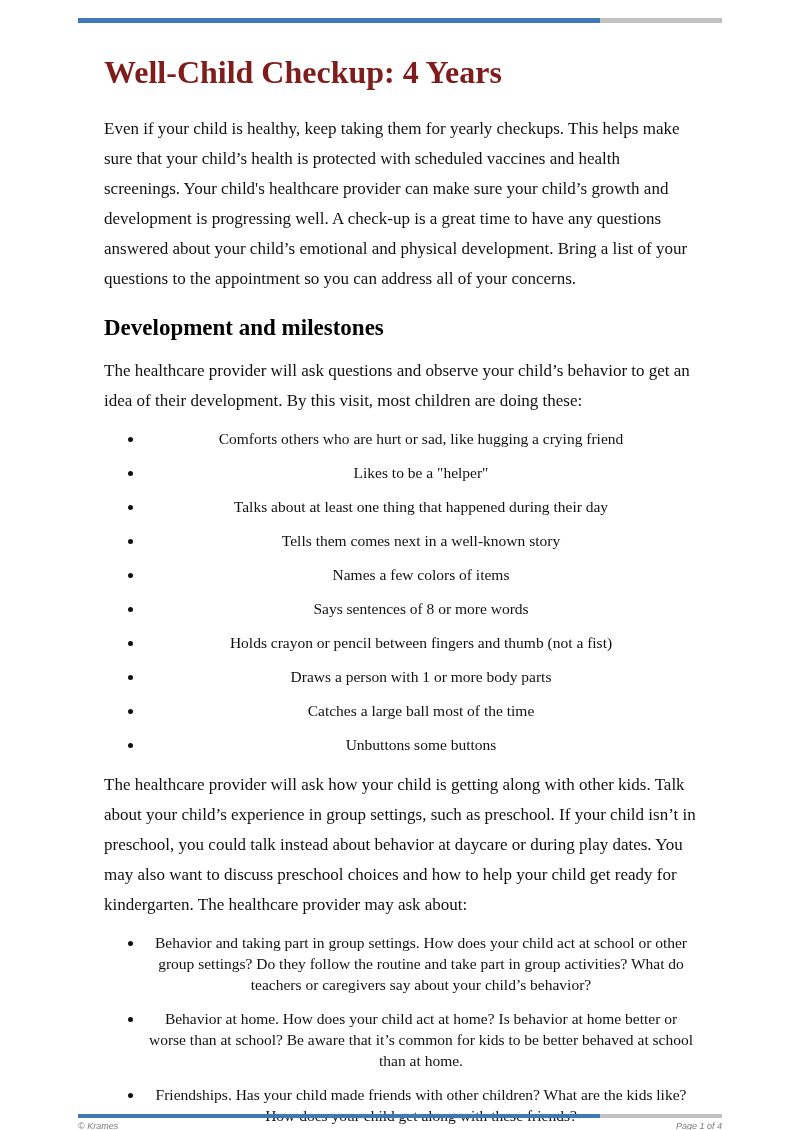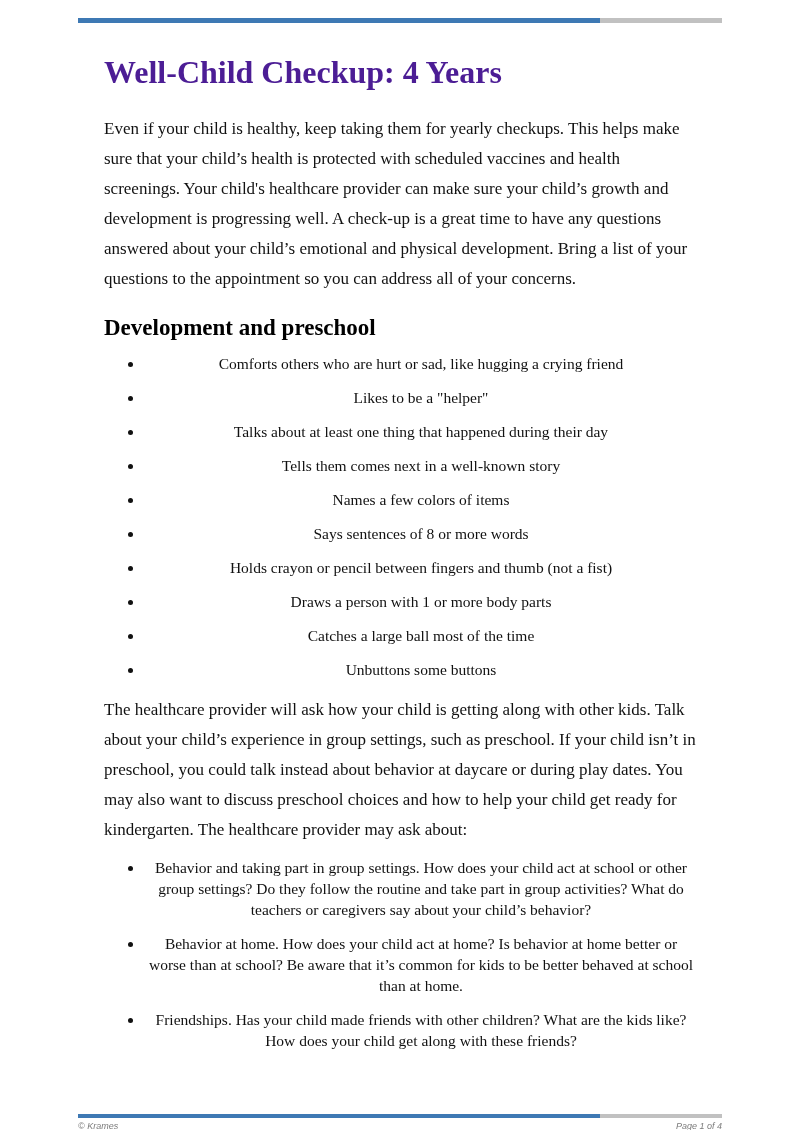--- a/index.html
+++ b/index.html
@@ -29,21 +29,21 @@
   .top-bar { margin-top: 18px; }
 
   .content {
     padding: 0 26px;
   }
   h1.doc-title {
     margin-top: 31px;
     font-size: 32px;
     line-height: 36px;
     font-weight: bold;
-    color: #4c1d95;
+    color: #7f1d1d;
   }
   p.body-text {
     margin-top: 15px;
     font-size: 17px;
     line-height: 30px;
   }
   p.intro-first { margin-top: 24px; }
   h2.section-heading {
     margin-top: 21px;
     font-size: 23px;
@@ -94,21 +94,22 @@
     <div class="seg-blue"></div>
     <div class="seg-gray"></div>
   </div>
 
   <div class="content">
 
     <h1 class="doc-title">Well-Child Checkup: 4 Years</h1>
 
     <p class="body-text intro-first">Even if your child is healthy, keep taking them for yearly checkups. This helps make sure that your child’s health is protected with scheduled vaccines and health screenings. Your child's healthcare provider can make sure your child’s growth and development is progressing well. A check-up is a great time to have any questions answered about your child’s emotional and physical development. Bring a list of your questions to the appointment so you can address all of your concerns.</p>
 
-    <h2 class="section-heading">Development and preschool</h2>
+    <h2 class="section-heading">Development and milestones</h2>
+    <p class="body-text">The healthcare provider will ask questions and observe your child’s behavior to get an idea of their development. By this visit, most children are doing these:</p>
 
     <ul class="bullet-list">
       <li>Comforts others who are hurt or sad, like hugging a crying friend</li>
       <li>Likes to be a "helper"</li>
       <li>Talks about at least one thing that happened during their day</li>
       <li>Tells them comes next in a well-known story</li>
       <li>Names a few colors of items</li>
       <li>Says sentences of 8 or more words</li>
       <li>Holds crayon or pencil between fingers and thumb (not a fist)</li>
       <li>Draws a person with 1 or more body parts</li>

